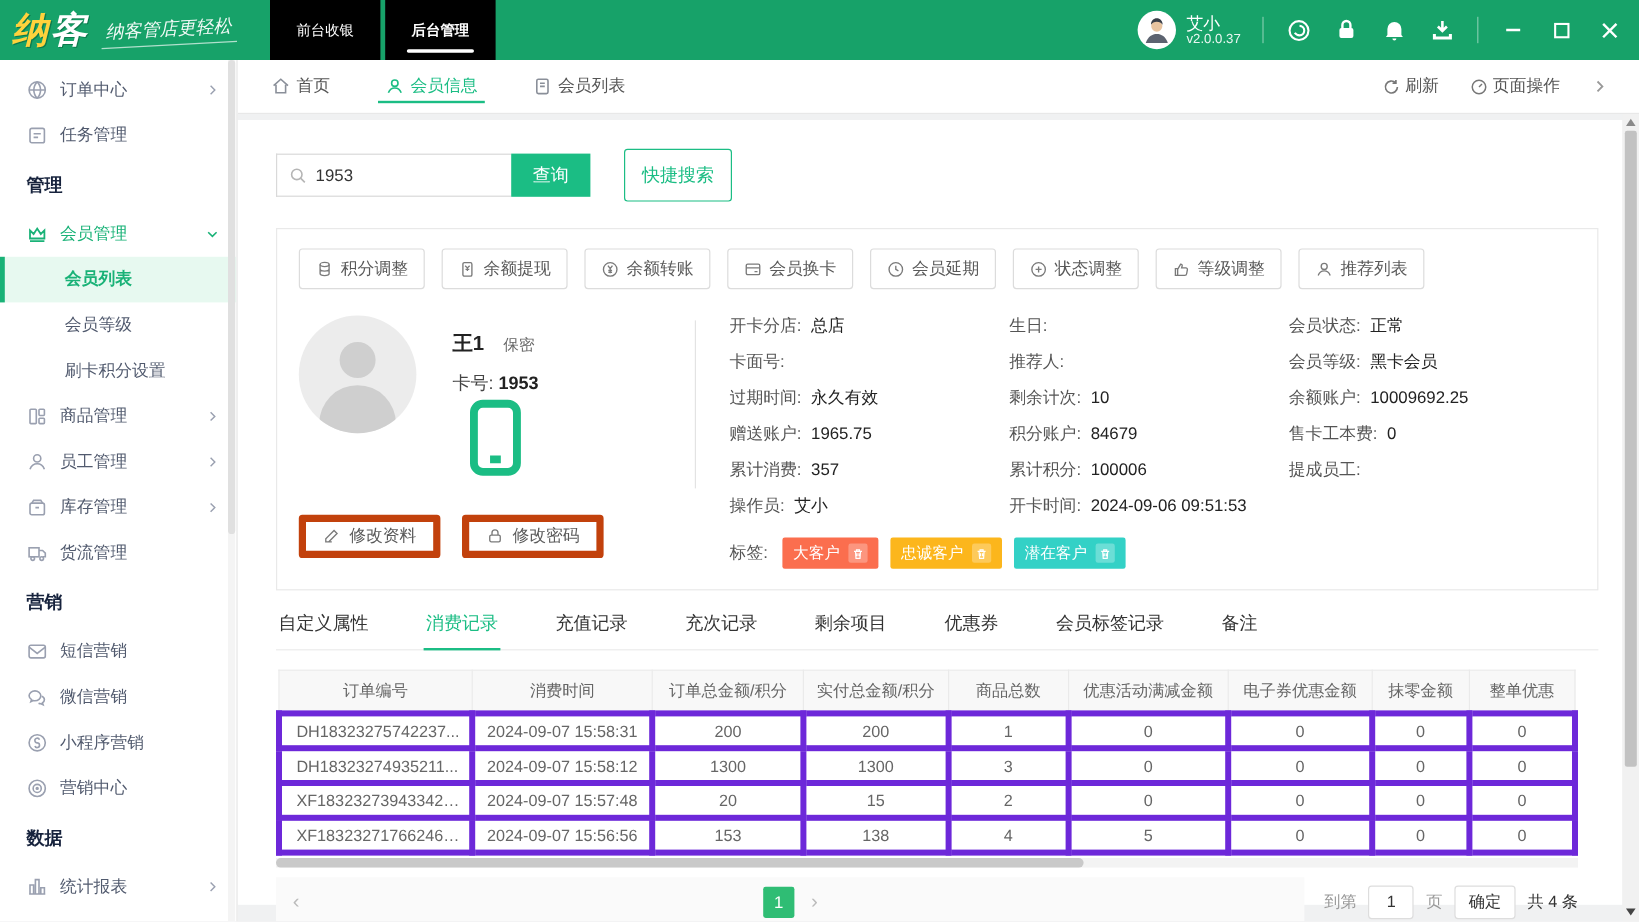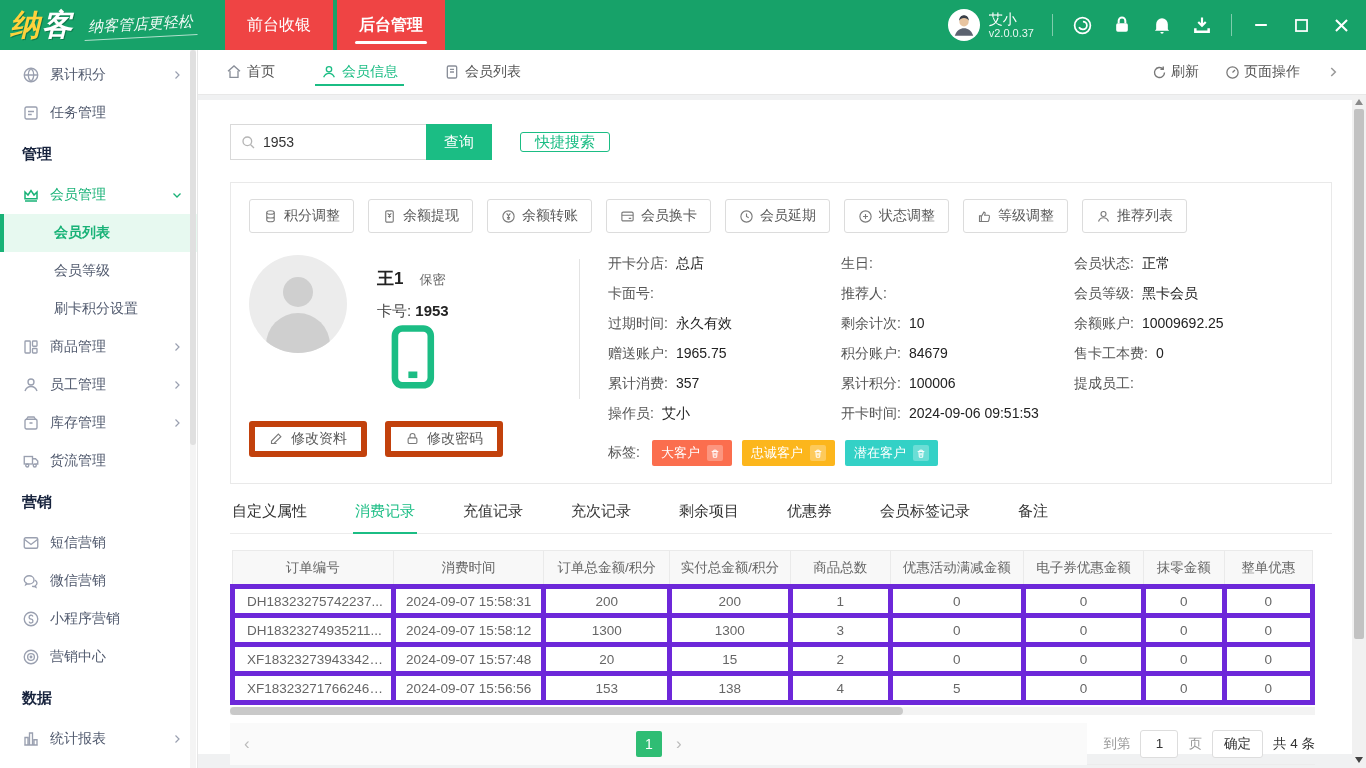--- a/index.html
+++ b/index.html
@@ -7,21 +7,21 @@
     font-family:"Liberation Sans","DejaVu Sans",sans-serif; font-size:14px; color:#333; background:#f0f1f2;}
   svg { display:block; }
 
   
   .titlebar { height:50px; background:#17a269; display:flex; align-items:center; color:#fff; padding:0 14px 0 10px;}
   .logo-wrap { display:flex; align-items:flex-end; gap:10px; }
   .logo { font-size:30px; font-weight:bold; letter-spacing:2px; font-style:italic; text-shadow:1px 1px 0 #0d7a4d;}
   .logo b { color:#ffd23c; }
   .slogan { font-size:15px; font-style:italic; transform:rotate(-3deg); margin-bottom:8px; opacity:.95; border-bottom:1px solid rgba(255,255,255,.7); padding:0 4px 3px;}
   .tb-tabs { display:flex; margin-left:28px; height:50px; align-items:stretch;}
-  .tb-tab { background:#ef4444; padding:16px 22px; display:flex; align-items:center; font-size:16px; margin-right:4px; position:relative; cursor:pointer;}
+  .tb-tab { background:#000000; padding:16px 22px; display:flex; align-items:center; font-size:12px; margin-right:4px; position:relative; cursor:pointer;}
   .tb-tab.active { font-weight:bold; }
   .tb-tab.active::after { content:""; position:absolute; left:18px; right:18px; bottom:6px; height:3px; background:#fff; border-radius:2px;}
   .tb-right { margin-left:auto; display:flex; align-items:center; gap:18px;}
   .avatar { width:32px; height:32px; border-radius:50%; background:#fff; overflow:hidden; display:flex; align-items:center; justify-content:center;}
   .userinfo { line-height:1.15; }
   .userinfo .uname { font-size:14px; }
   .userinfo .uver { font-size:11px; opacity:.9; }
   .tb-sep { width:1px; height:22px; background:rgba(255,255,255,.45); }
   .tb-ico { width:22px; height:22px; color:#fff; cursor:pointer; display:flex; align-items:center; justify-content:center;}
 
@@ -63,21 +63,21 @@
   .pg-scroll .tri.up { border-bottom:6px solid #8a8a8a; }
   .pg-scroll .tri.down { border-top:6px solid #444; margin-top:auto; margin-bottom:5px;}
   .pg-scroll .thumb { width:10px; background:#c2c2c2; border-radius:2px; height:530px;}
 
   
   .search-row { display:flex; align-items:center; margin-bottom:22px;}
   .search-box { display:flex; }
   .search-input { width:196px; height:36px; border:1px solid #d9d9d9; border-right:none; padding:0 8px 0 32px; font-size:14px; color:#333; outline:none;}
   .search-ico { position:absolute; margin:10px 0 0 10px; width:16px; height:16px; color:#b5b5b5;}
   .btn-query { width:66px; height:36px; background:#1bbd84; color:#fff; border:none; font-size:15px; cursor:pointer;}
-  .btn-quick { margin-left:28px; height:20px; padding:0 14px; background:#fff; border:1px solid #1bbd84; color:#1bbd84; font-size:15px; border-radius:3px; cursor:pointer;}
+  .btn-quick { margin-left:28px; height:44px; padding:0 14px; background:#fff; border:1px solid #1bbd84; color:#1bbd84; font-size:15px; border-radius:3px; cursor:pointer;}
 
   
   .panel { border:1px solid #e9e9e9; padding:16px 18px 14px; margin-bottom:18px;}
   .actions { display:flex; gap:14px; margin-bottom:22px;}
   .act-btn { height:34px; padding:0 13px; background:#fff; border:1px solid #dcdcdc; border-radius:3px; color:#595959; font-size:14px; display:flex; align-items:center; gap:6px; cursor:pointer;}
   .act-btn .ico { width:15px; height:15px; color:#7a7a7a;}
 
   .info-row { display:flex; }
   .left-block { width:330px; flex:0 0 330px;}
   .id-row { display:flex; }
@@ -214,21 +214,21 @@
 
   <div class="sidebar">
 
     <div class="sb-item">
       <span class="ico">
           <svg viewBox="0 0 24 24" fill="none" stroke="currentColor" stroke-width="1.8">
             <circle cx="12" cy="12" r="9"></circle>
             <path d="M3 12h18M12 3c-5 5-5 13 0 18M12 3c5 5 5 13 0 18"></path>
           </svg>
         </span>
-      <span>累计积分</span>
+      <span>订单中心</span>
       <span class="arrow">
           <svg viewBox="0 0 24 24" width="12" height="12" fill="none" stroke="currentColor" stroke-width="2.4">
             <path d="M9 5l7 7-7 7"></path>
           </svg>
         </span>
     </div>
 
     <div class="sb-item">
       <span class="ico">
           <svg viewBox="0 0 24 24" fill="none" stroke="currentColor" stroke-width="1.8">

